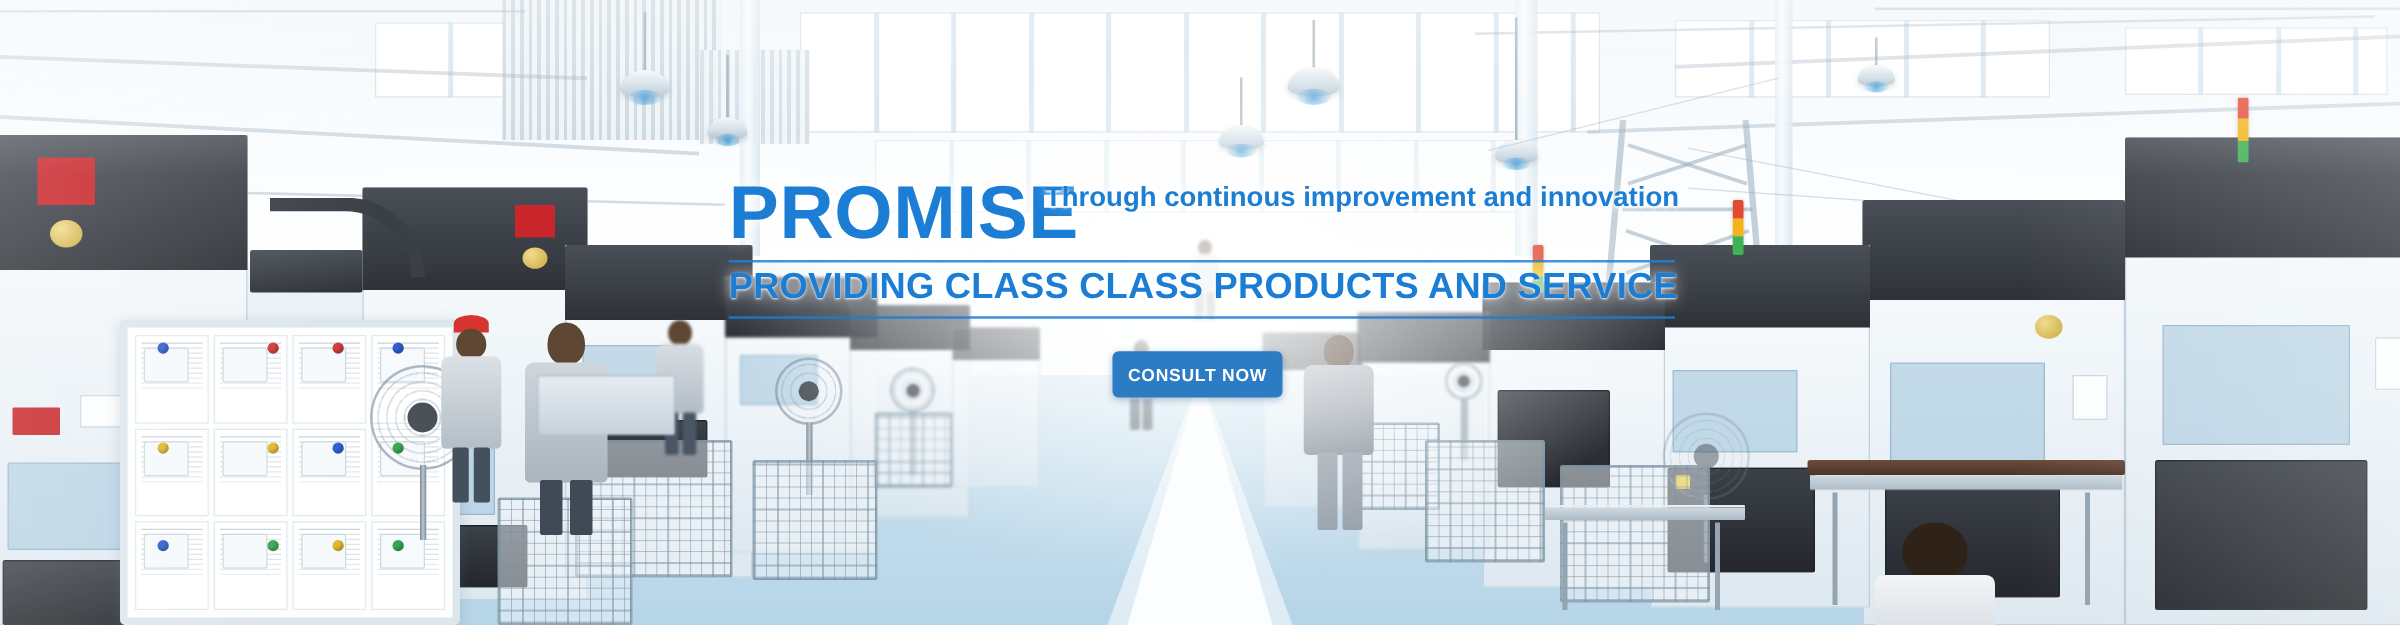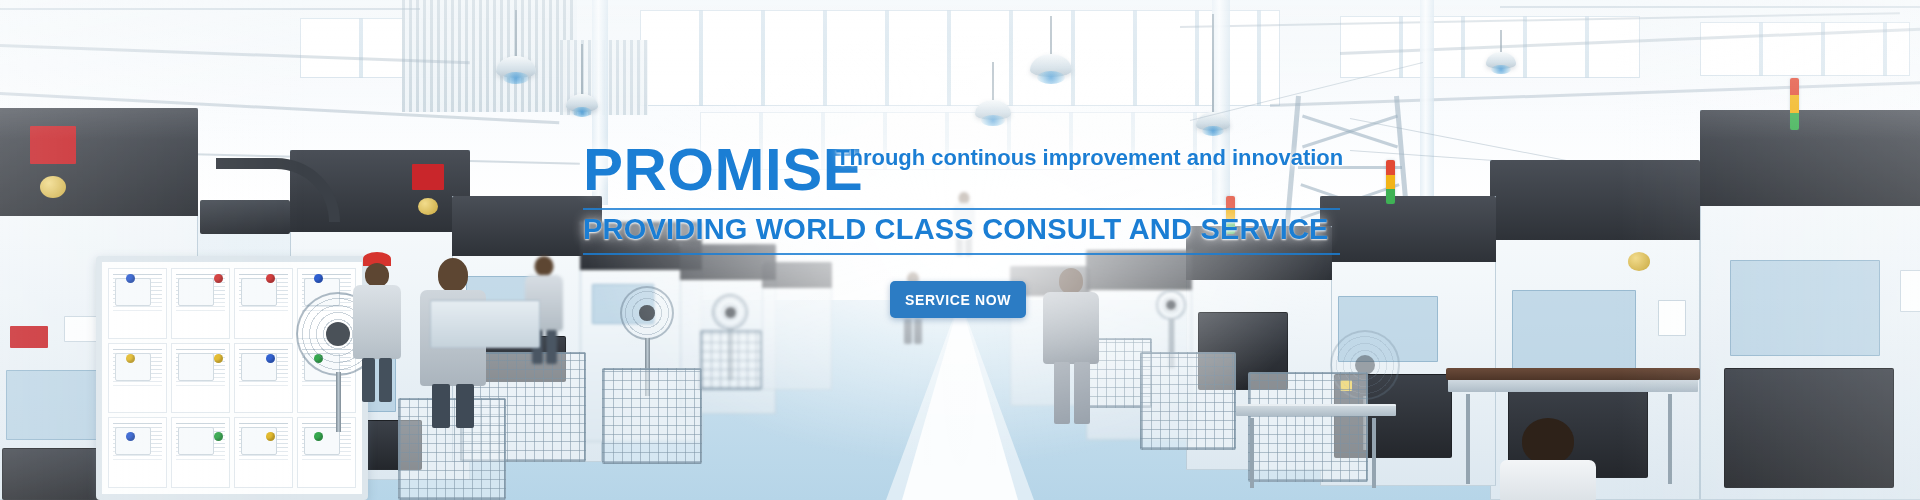--- a/index.html
+++ b/index.html
@@ -497,20 +497,20 @@
   <div class="overlay">
 
     <div class="promise-word">PROMISE</div>
 
     <div class="slogan">
       <div class="slogan-line bold">Through continous improvement and innovation</div>
     </div>
 
     <div class="rule rule-top"></div>
 
-    <div class="headline">PROVIDING WORLD CLASS CONSULT AND SERVICE</div>
+    <div class="headline">PROVIDING CLASS CLASS PRODUCTS AND SERVICE</div>
 
     <div class="rule rule-bot"></div>
 
-    <button class="cta">SERVICE NOW</button>
+    <button class="cta">CONSULT NOW</button>
   </div>
 
 </div>
 
 </body></html>

